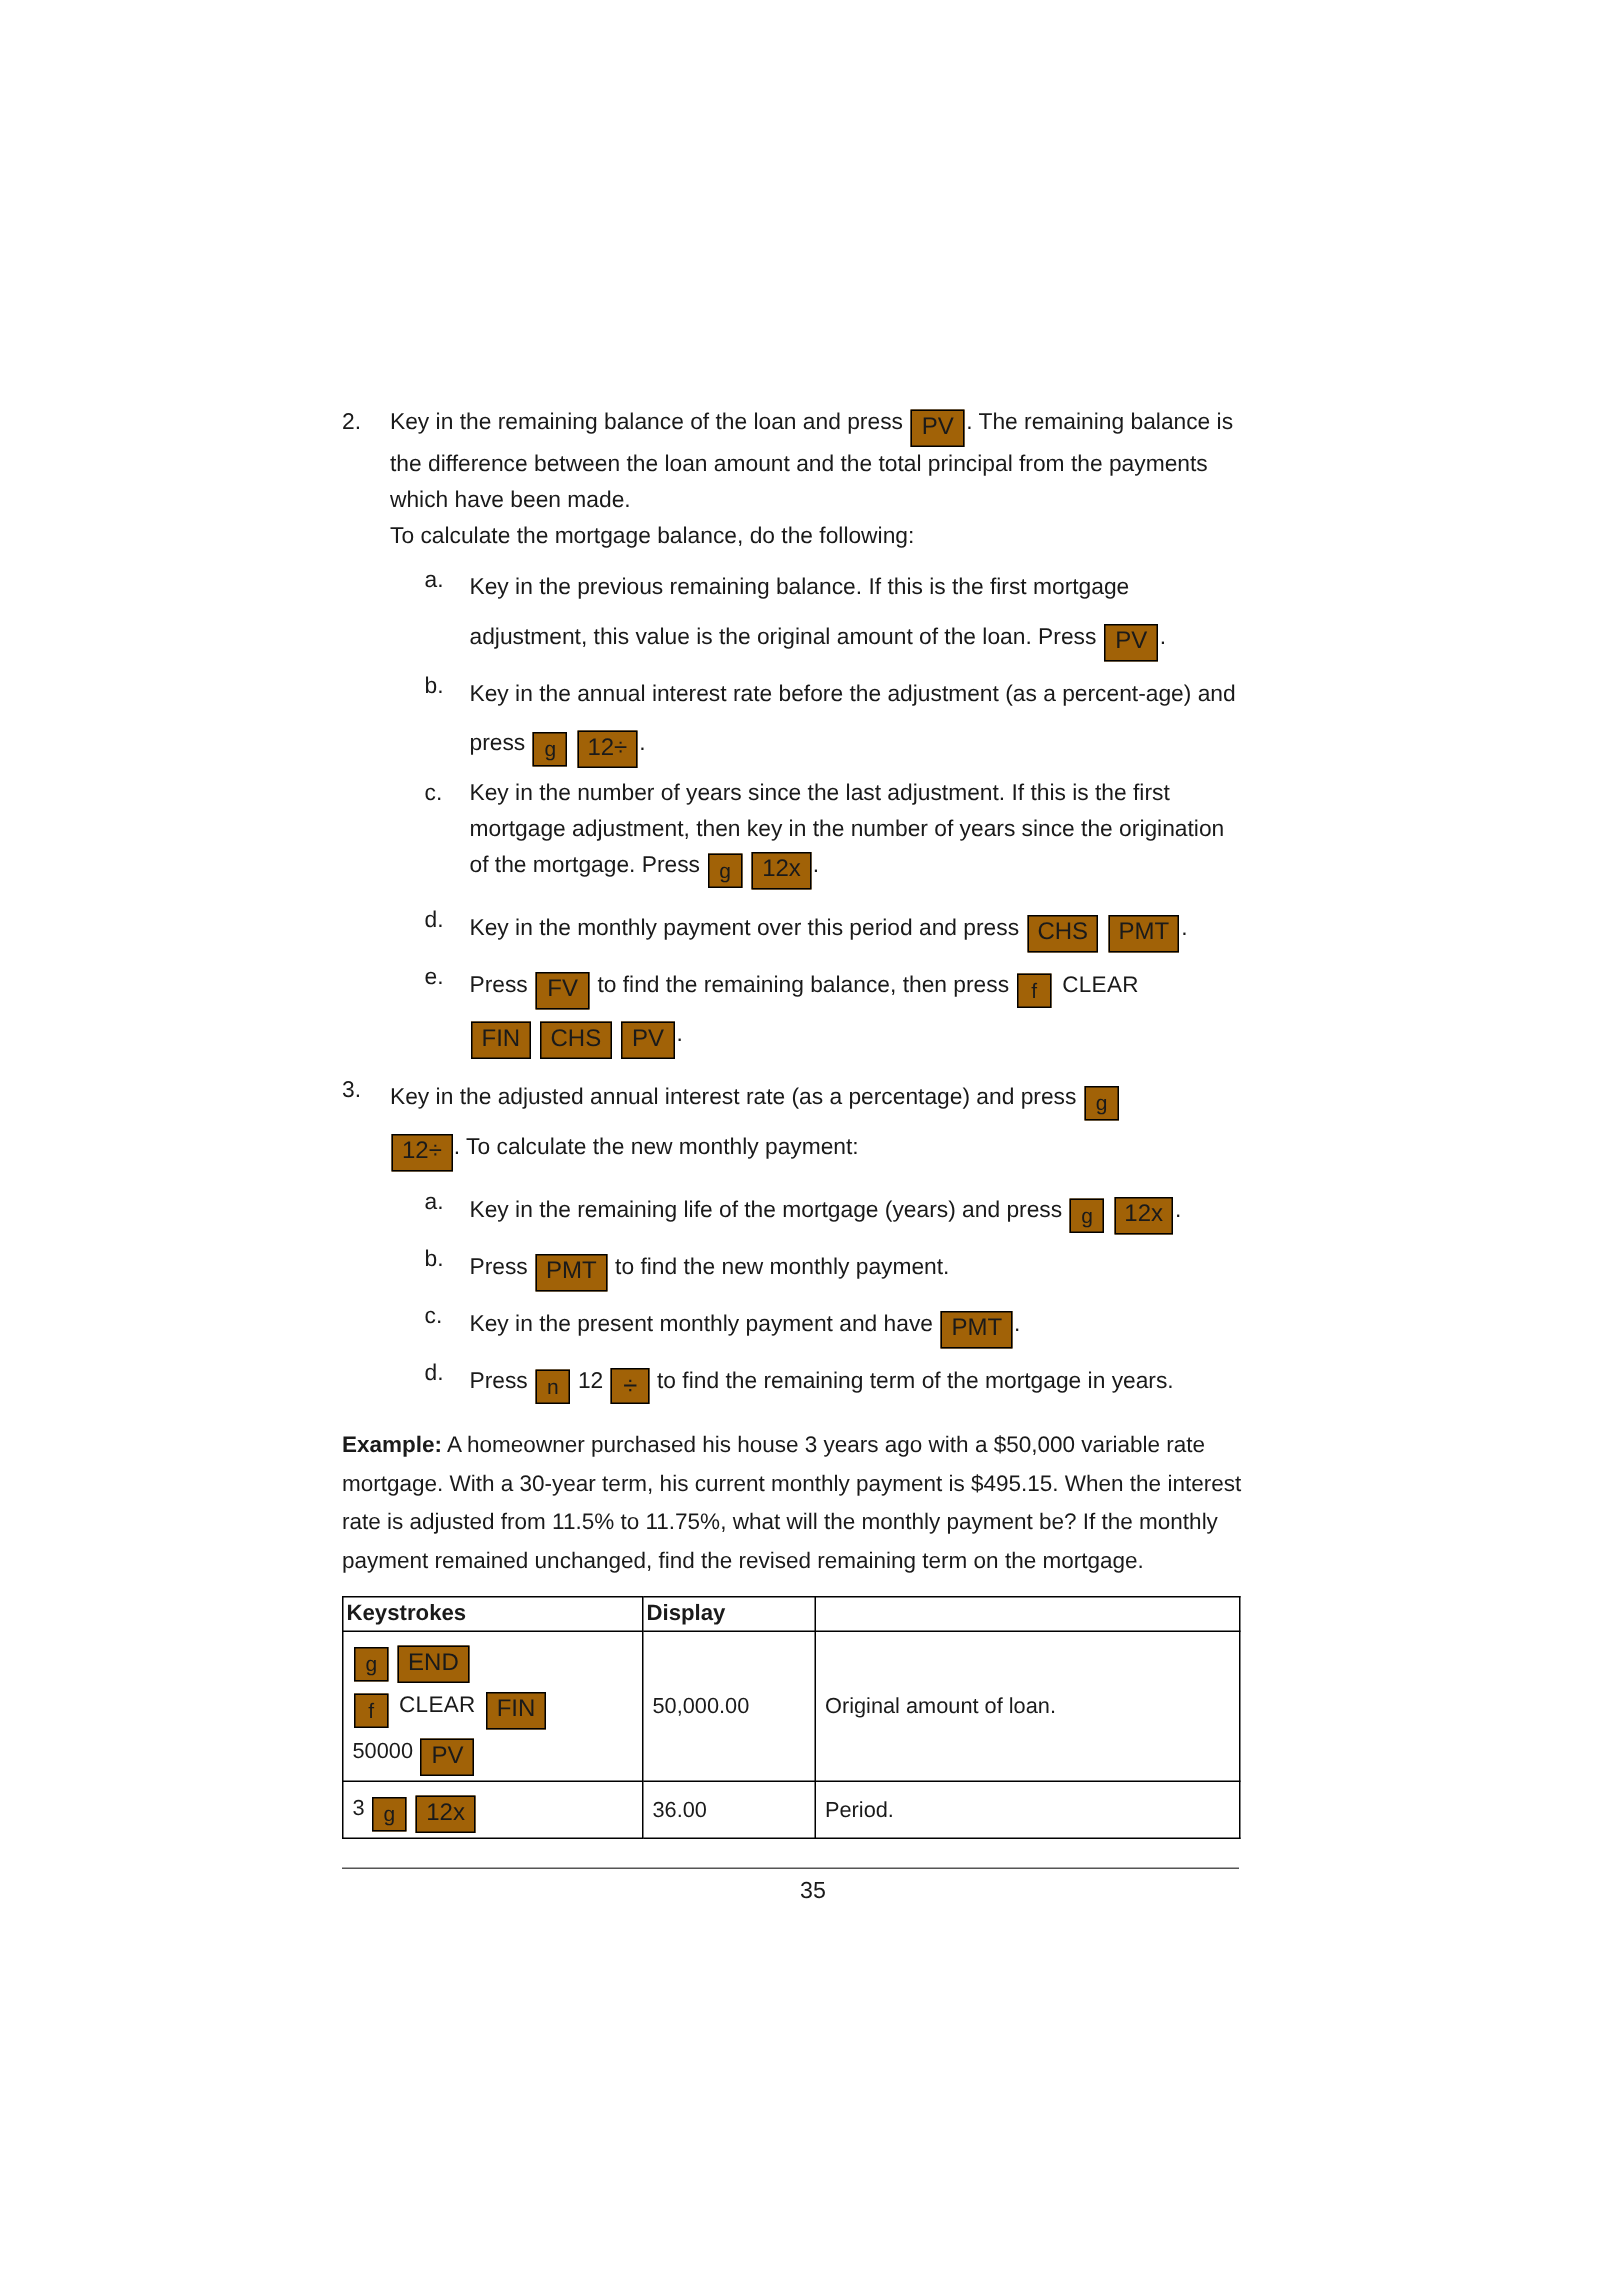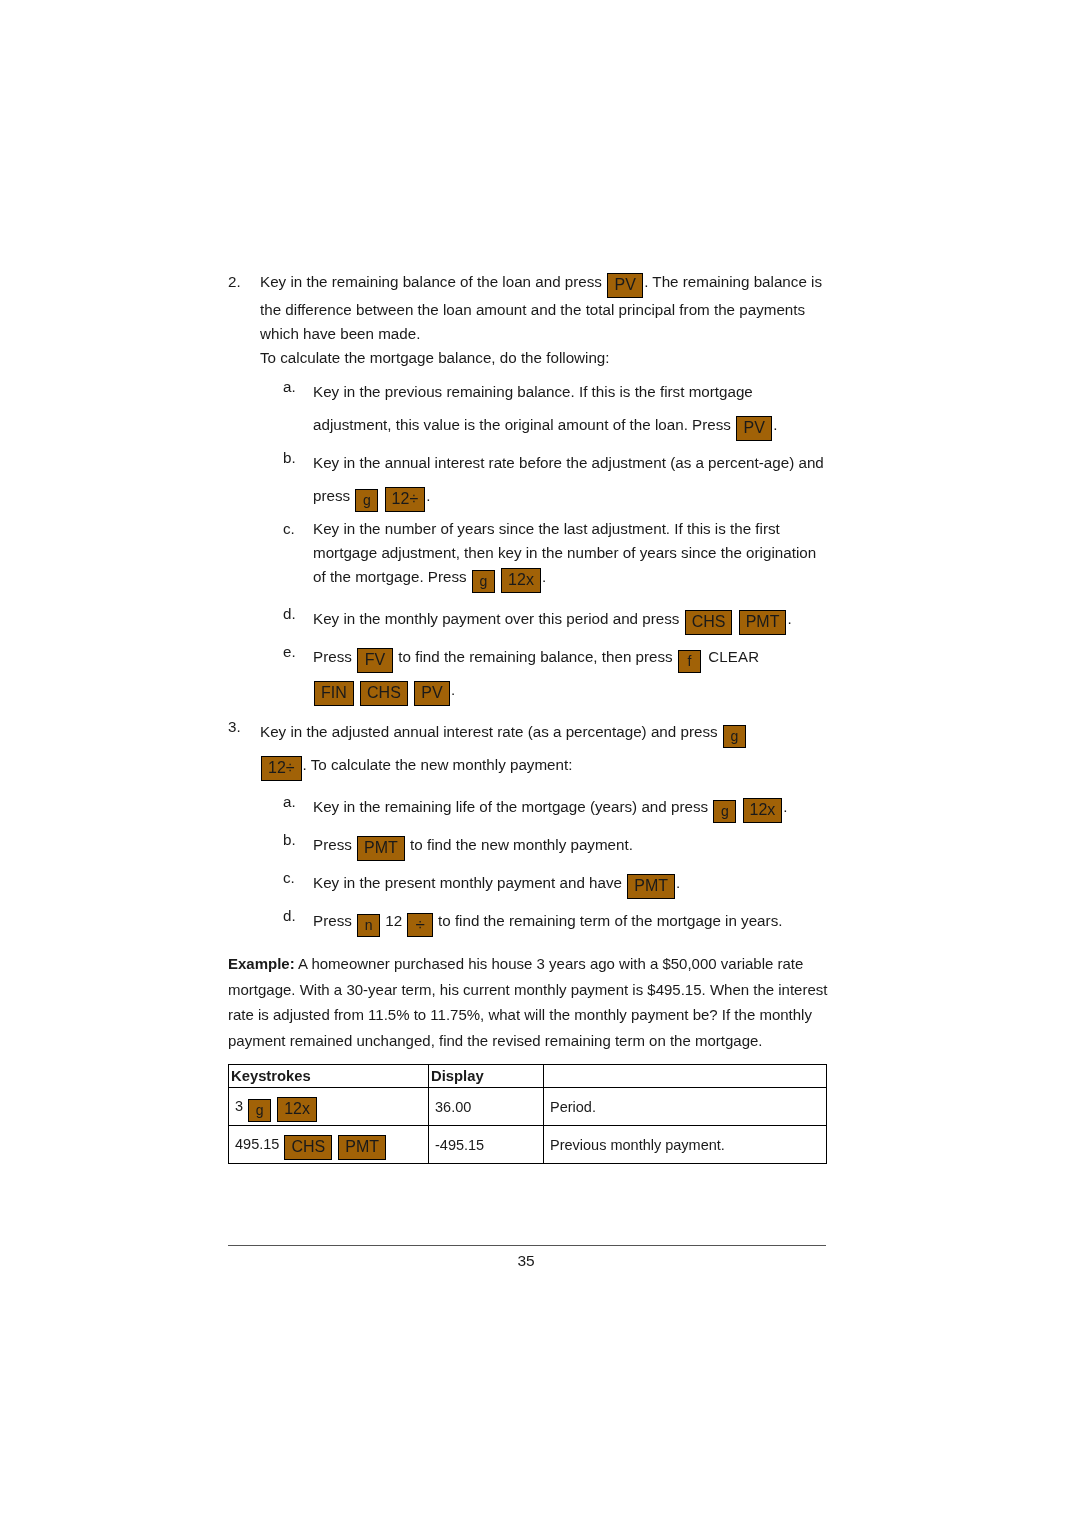--- a/index.html
+++ b/index.html
@@ -143,20 +143,21 @@
     height: 0;
     border-top: 1.4px solid #555;
   }
   .page-num {
     position: absolute;
     left: 0;
     top: 1252px;
     width: 1052px;
     text-align: center;
     font-size: 15.5px;
+    padding-left: 16px;
   }
 </style>
 </head>
 <body>
 
 <div class="page">
   <div class="content">
 
     <div class="item">
       <div class="item-num">2.</div>
@@ -294,41 +295,51 @@
           <col class="col-note">
       </colgroup>
       <thead>
         <tr>
           <th>Keystrokes</th>
           <th>Display</th>
           <th></th>
         </tr>
       </thead>
       <tbody>
+        <tr>
+          <td class="kscell">
+            <span class="row2">
+              <span class="key narrow">g</span>
+              <span class="key wide">END</span>
+            </span>
+            <span class="row2">
+              <span class="key narrow">f</span>
+              <span class="plain-key">CLEAR</span>
+              <span class="key wide">FIN</span>
+            </span>
+            <span class="row2">
+              <span>50000</span>
+              <span class="key wide">PV</span>
+            </span>
+          </td>
+          <td>50,000.00</td>
+          <td>Original amount of loan.</td>
+        </tr>
 
 
         <tr>
           <td class="kscell">
             <span>3</span>
             <span class="key narrow">g</span>
             <span class="key wide">12x</span>
           </td>
           <td>36.00</td>
           <td>Period.</td>
         </tr>
 
-        <tr>
-          <td class="kscell">
-            <span>495.15</span>
-            <span class="key wide">CHS</span>
-            <span class="key wide">PMT</span>
-          </td>
-          <td>-495.15</td>
-          <td>Previous monthly payment.</td>
-        </tr>
       </tbody>
     </table>
 
   </div>
 
   <div class="footer-rule"></div>
   <div class="page-num">35</div>
 </div>
 
 </body></html>

